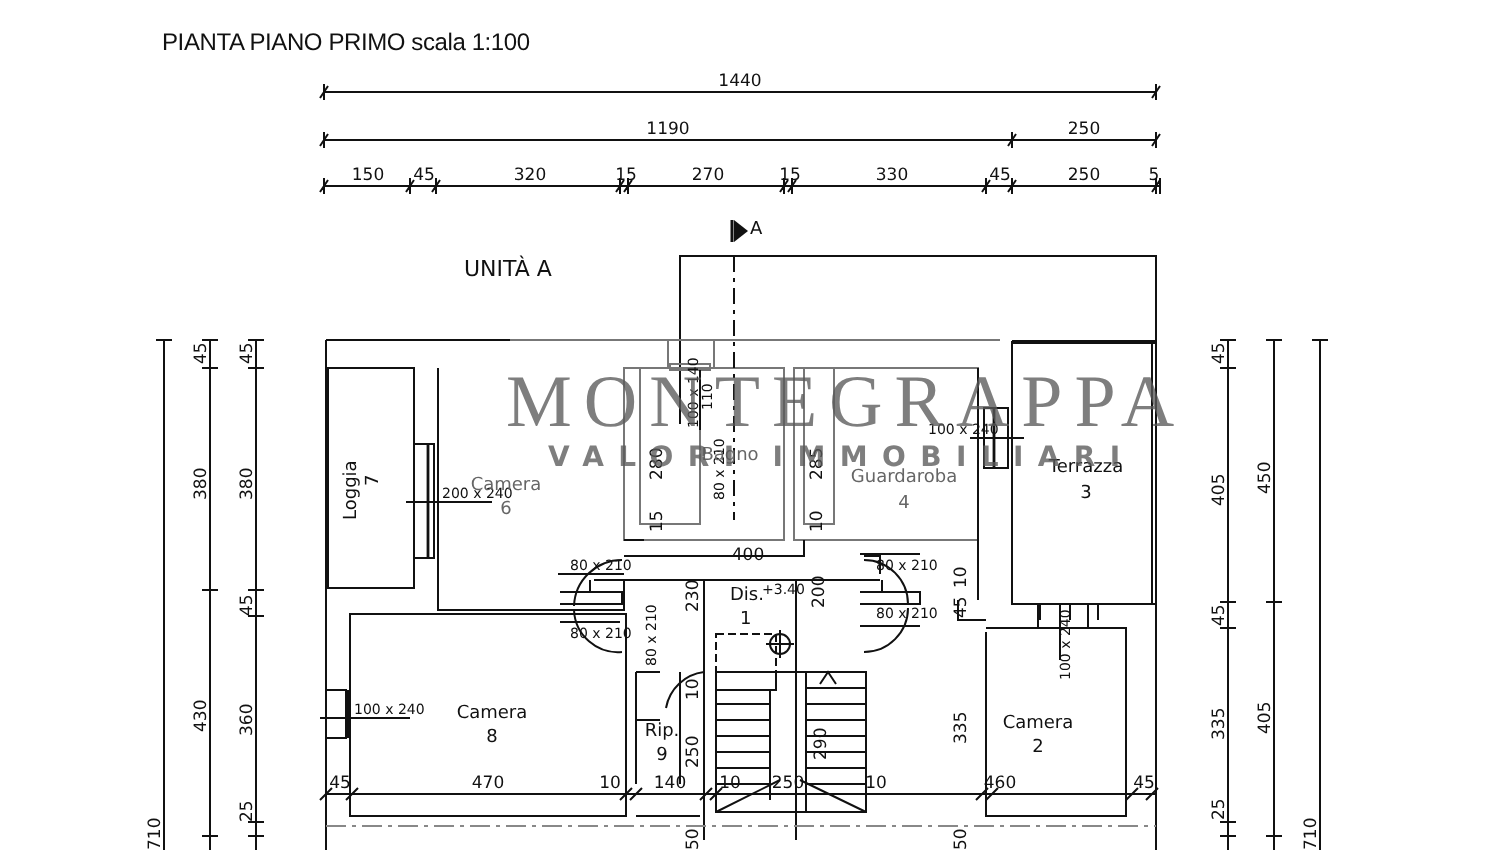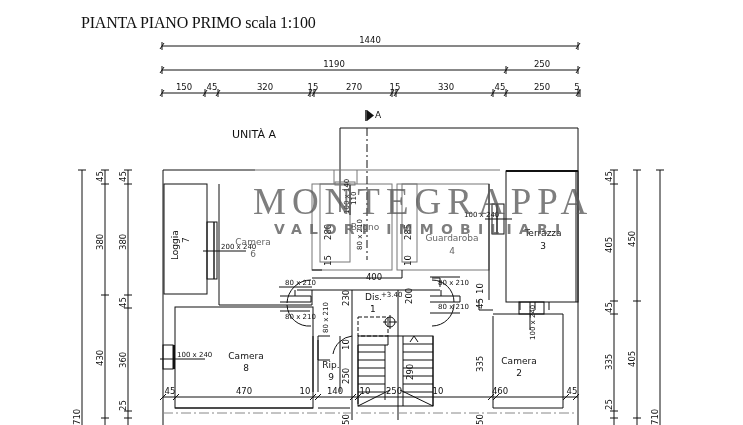--- a/index.html
+++ b/index.html
@@ -1,18 +1,18 @@
 <!DOCTYPE html>
 <html><head>
 <meta charset="utf-8">
 <style>
   html, body { margin: 0; padding: 0; background: #ffffff; }
   body { width: 743px; height: 425px; overflow: hidden; position: relative; font-family: "DejaVu Sans", sans-serif; }
   #plan { position: absolute; left: 0; top: 0; width: 743px; height: 425px; }
-  .title { position: absolute; left: 81px; top: 14px; font-size: 16px; color: #111; font-family: Liberation Serif, serif; letter-spacing: -0.2px; }
+  .title { position: absolute; left: 81px; top: 14px; font-size: 12px; color: #111; font-family: Liberation Sans, sans-serif; letter-spacing: -0.2px; }
   .unit { position: absolute; left: 232px; top: 128px; font-size: 11px; color: #111; text-align: right; }
   .section-mark { position: absolute; left: 375px; top: 110px; font-size: 9px; color: #111; }
   .wm1 { position: absolute; left: 253px; top: 180px; font-size: 37px; color: rgba(90,90,90,0.78); letter-spacing: 6px; font-family: Liberation Serif, serif; font-weight: normal; }
   .wm2 { position: absolute; left: 274px; top: 221px; font-size: 14px; color: rgba(90,90,90,0.78); letter-spacing: 7.2px; font-weight: bold; font-family: "DejaVu Sans", sans-serif; }
   svg text { font-family: "DejaVu Sans", sans-serif; fill: #111; }
   .dim { font-size: 8.5px; }
   .lbl { font-size: 9px; }
   .small { font-size: 7px; }
 </style>
 </head>

